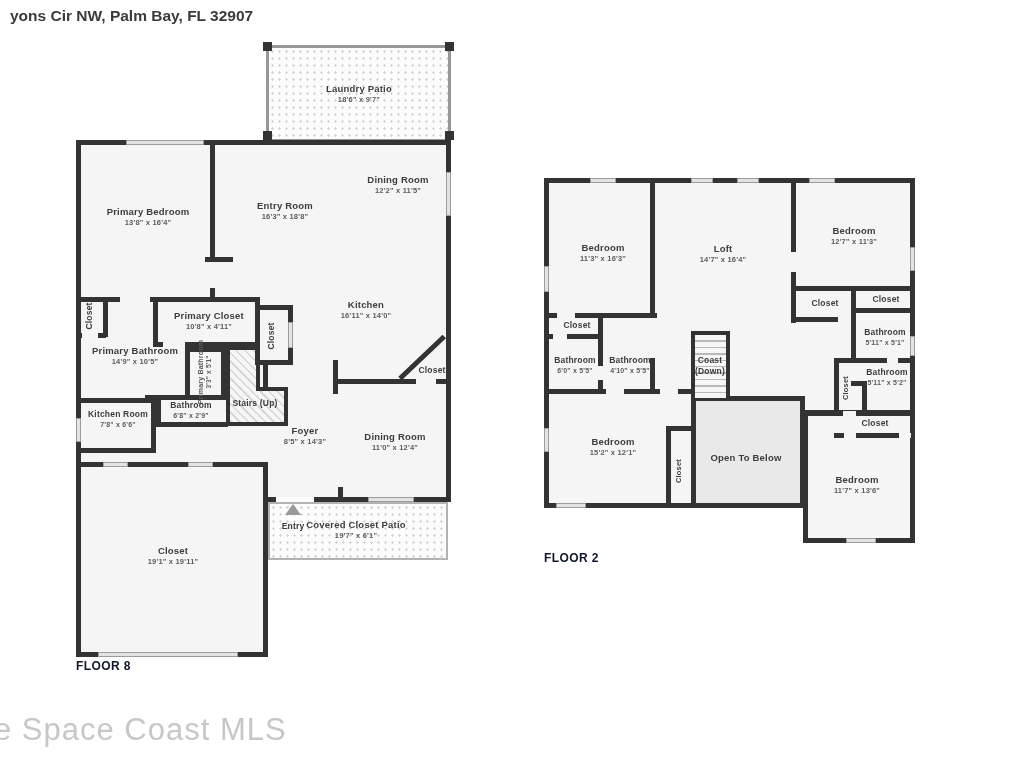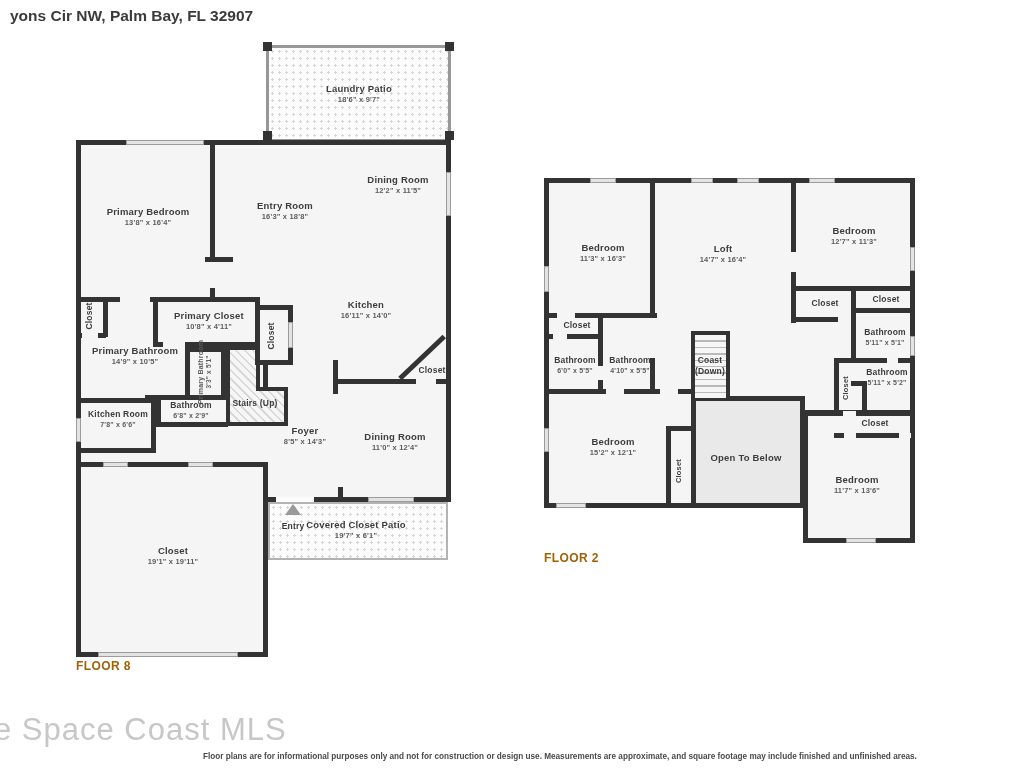--- a/index.html
+++ b/index.html
@@ -22,35 +22,34 @@
         border:4px solid #333;border-bottom:none;box-sizing:border-box;z-index:3;}
   .otb{position:absolute;background:#e9e9e9;border:5px solid #333;box-sizing:border-box;z-index:2;}
   .corner{position:absolute;background:#333;width:9px;height:9px;z-index:3;}
   .lbl{position:absolute;transform:translate(-50%,-50%);text-align:center;line-height:1.3;
        white-space:nowrap;z-index:6;}
   .vlbl{transform:translate(-50%,-50%) rotate(-90deg);}
   .nm{font-size:9.5px;font-weight:700;color:#3d3d3d;letter-spacing:.2px;}
   .dm{font-size:7.5px;font-weight:700;color:#5c5c5c;letter-spacing:.2px;}
   .nm-sm{font-size:8.5px;font-weight:700;color:#3d3d3d;letter-spacing:.2px;}
   .title{position:absolute;left:2px;top:7px;font-size:15.5px;font-weight:700;color:#3a3a3a;z-index:7;}
-  .floorlbl{position:absolute;font-size:12px;font-weight:700;color:#a16207;letter-spacing:.4px;z-index:7;}
+  .floorlbl{position:absolute;font-size:12px;font-weight:700;color:#0f172a;letter-spacing:.4px;z-index:7;}
   .watermark{position:absolute;left:-14px;top:712px;font-size:31px;font-weight:400;color:#c7c7c7;
        letter-spacing:1px;z-index:7;}
   .disclaimer{position:absolute;left:195px;top:752px;font-size:8.2px;font-weight:700;color:#4a4a4a;z-index:7;}
   .tri{position:absolute;width:0;height:0;border-left:8px solid transparent;border-right:8px solid transparent;
        border-bottom:11px solid #9a9a9a;z-index:5;}
 </style>
 </head>
 <body>
 
 <div id="canvas">
 
   <div class="title">yons Cir NW, Palm Bay, FL 32907</div>
   <div class="watermark">e Space Coast MLS</div>
-  <div class="disclaimer">Floor plans are for informational purposes only and not for construction or design use. Measurements are approximate, and square footage may include finished and unfinished areas.</div>
 
   <div class="dots" style="left:258px;top:45px;width:185px;height:97px;"></div>
   <div class="corner" style="left:255px;top:42px;"></div>
   <div class="corner" style="left:437px;top:42px;"></div>
   <div class="corner" style="left:255px;top:131px;"></div>
   <div class="corner" style="left:437px;top:131px;"></div>
 
   <div class="outline" style="left:68px;top:140px;width:375px;height:362px;"></div>
   <div class="outline" style="left:68px;top:462px;width:192px;height:195px;"></div>
   <div class="dots2" style="left:260px;top:502px;width:180px;height:58px;"></div>

